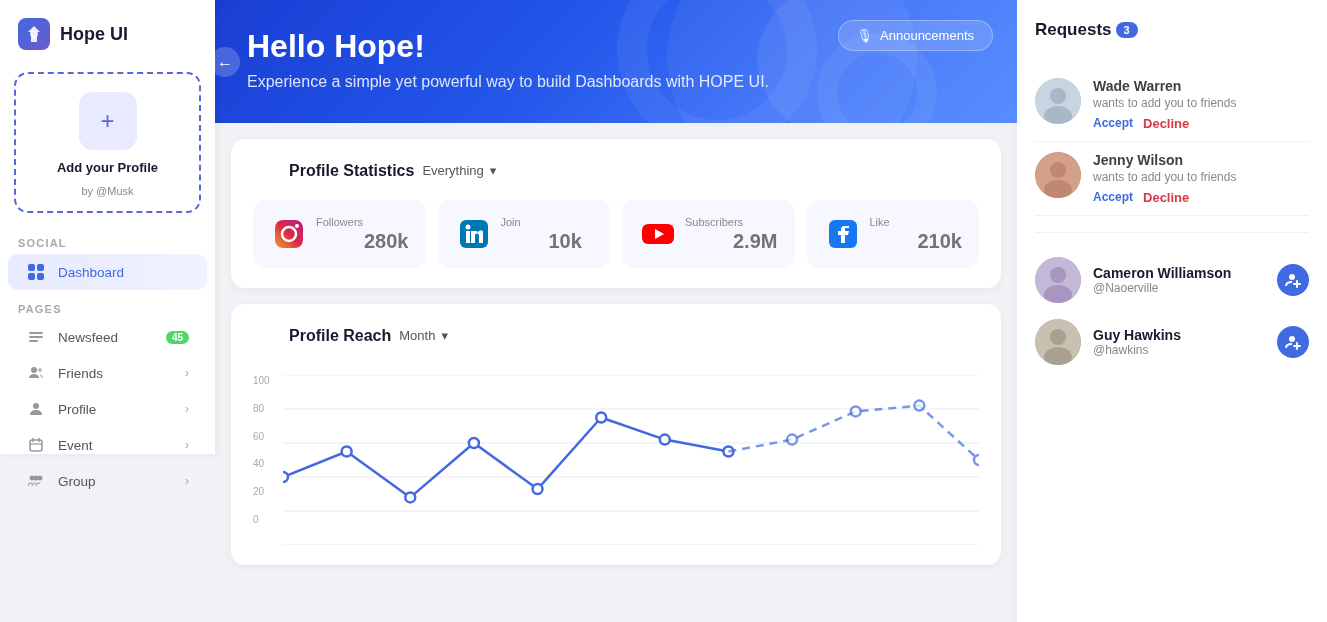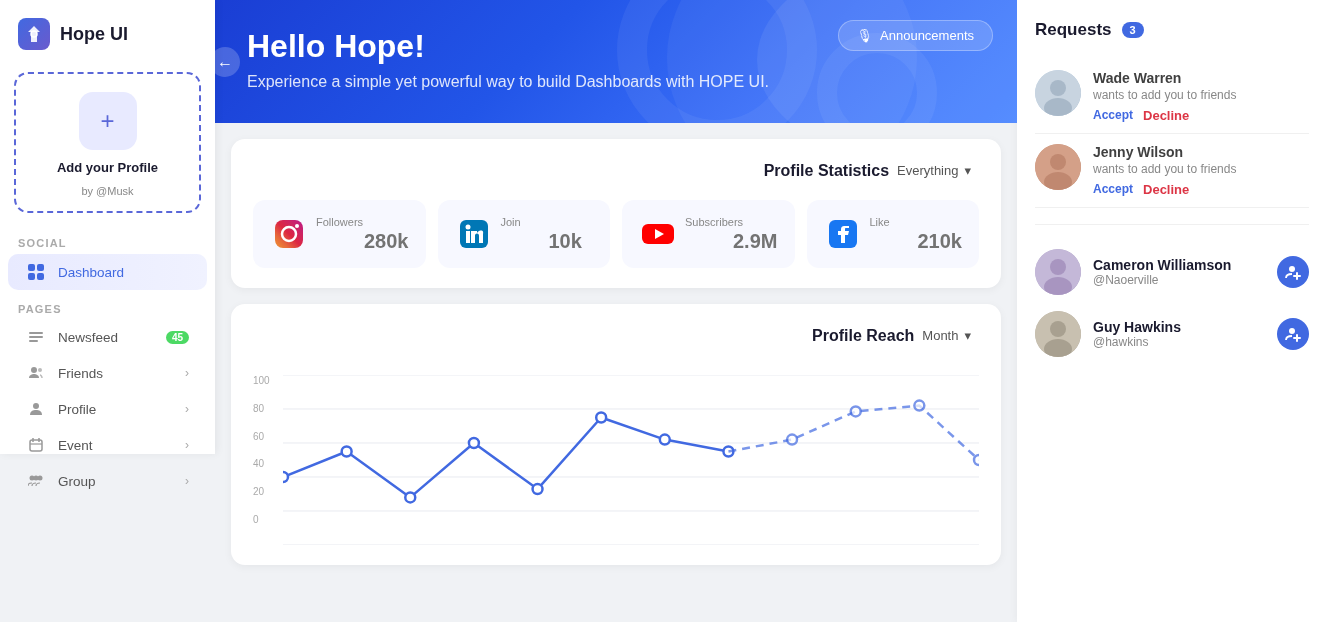--- a/index.html
+++ b/index.html
@@ -149,22 +149,23 @@
     }
 
     
     .card {
       background: #fff;
       border-radius: 14px;
       padding: 20px 22px;
       box-shadow: 0 2px 8px rgba(0,0,0,0.05);
     }
     .card-header {
-      display: flex; align-items: center; justify-content: flex-end;
+      display: flex; align-items: center; justify-content: flex-start;
       margin-bottom: 18px;
+      margin-left: 36px;
     }
     .card-title { font-size: 16px; font-weight: 700; color: #1a1a2e; }
     .dropdown-btn {
       display: flex; align-items: center; gap: 6px;
       font-size: 13px; color: #555; cursor: pointer;
       background: none; border: none; padding: 4px 8px;
     }
 
     
     .stats-row {
@@ -202,22 +203,22 @@
       height: 622px;
       overflow-y: auto;
       padding: 20px 18px;
       display: flex;
       flex-direction: column;
       gap: 0;
       box-shadow: -2px 0 8px rgba(0,0,0,0.04);
     }
 
     .requests-header {
-      display: flex; align-items: center; gap: 10px;
-      margin-bottom: 20px;
+      display: flex; align-items: center; gap: 4px;
+      margin-bottom: 28px;
     }
     .requests-title { font-size: 17px; font-weight: 700; color: #1a1a2e; }
     .requests-badge {
       background: #4169e1; color: #fff; font-size: 11px; font-weight: 700;
       border-radius: 10px; padding: 2px 8px;
     }
 
     .request-item {
       display: flex; align-items: flex-start; gap: 12px;
       padding: 10px 0;

